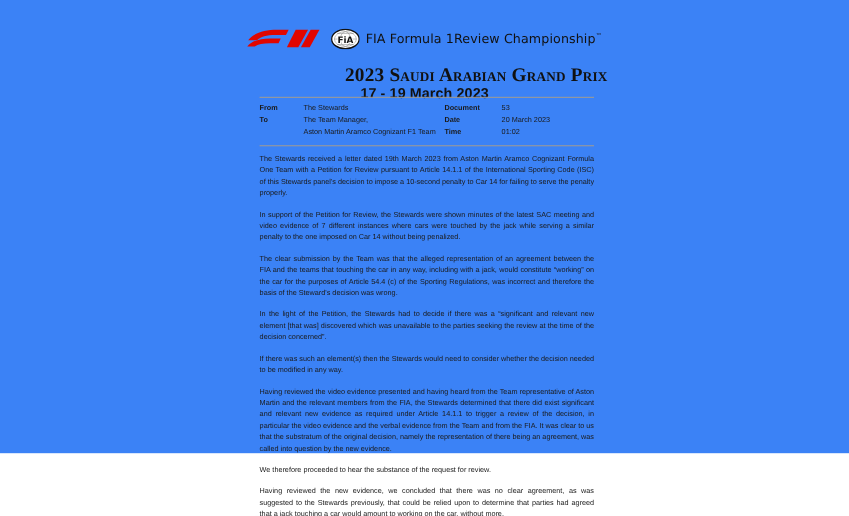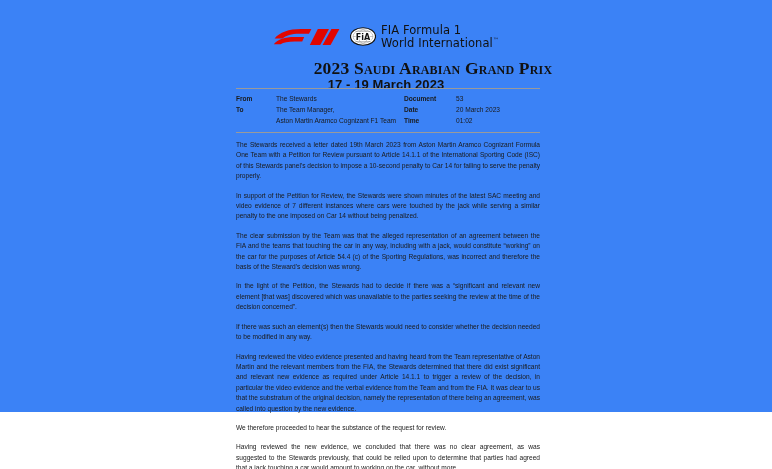--- a/index.html
+++ b/index.html
@@ -44,21 +44,20 @@
     align-items: center;
     gap: 5px;
   }
 
   .fia-roundel {
     display: block;
   }
 
   .fia-words {
     display: flex;
-    flex-direction: column;
     justify-content: center;
     line-height: 1.12;
   }
 
   .fia-words span {
     font-family: "DejaVu Sans", sans-serif;
     font-size: 11.5px;
     font-weight: 400;
     letter-spacing: 0.1px;
     color: #111111;
@@ -193,21 +192,21 @@
             <ellipse cx="26" cy="19" rx="9" ry="13.5"></ellipse>
             <line x1="6" y1="19" x2="46" y2="19"></line>
             <line x1="11" y1="9" x2="41" y2="9"></line>
             <line x1="11" y1="29" x2="41" y2="29"></line>
           </g>
           <text x="26" y="25.5" font-family="DejaVu Sans, sans-serif" font-size="16" font-weight="bold" fill="#111111" text-anchor="middle" stroke="#ffffff" stroke-width="2.6" paint-order="stroke">FiA</text>
         </svg>
       </span>
       <span class="fia-words">
         <span>FIA Formula 1</span>
-        <span><span>World International</span><span class="tm">™</span></span>
+        <span><span>Review Championship</span><span class="tm">™</span></span>
       </span>
     </span>
 
   </div>
 
   <div class="event-title">2023 Saudi Arabian Grand Prix</div>
   <div class="event-dates">17 - 19 March 2023</div>
 
   <div class="meta">
     <table>

